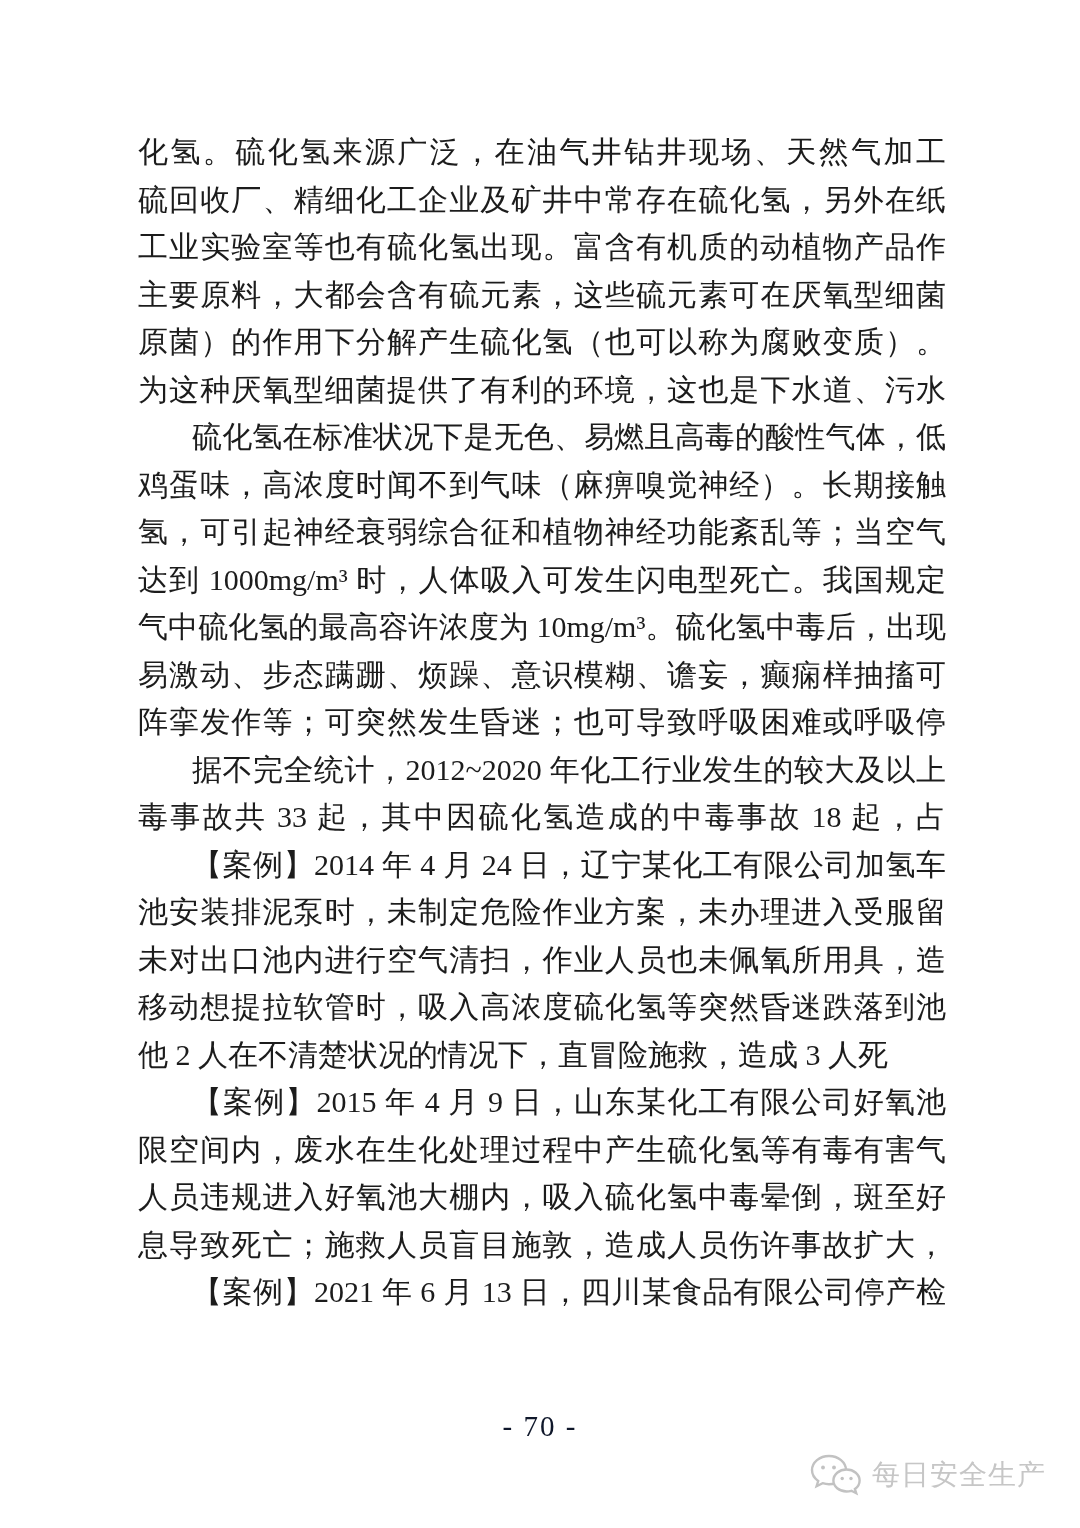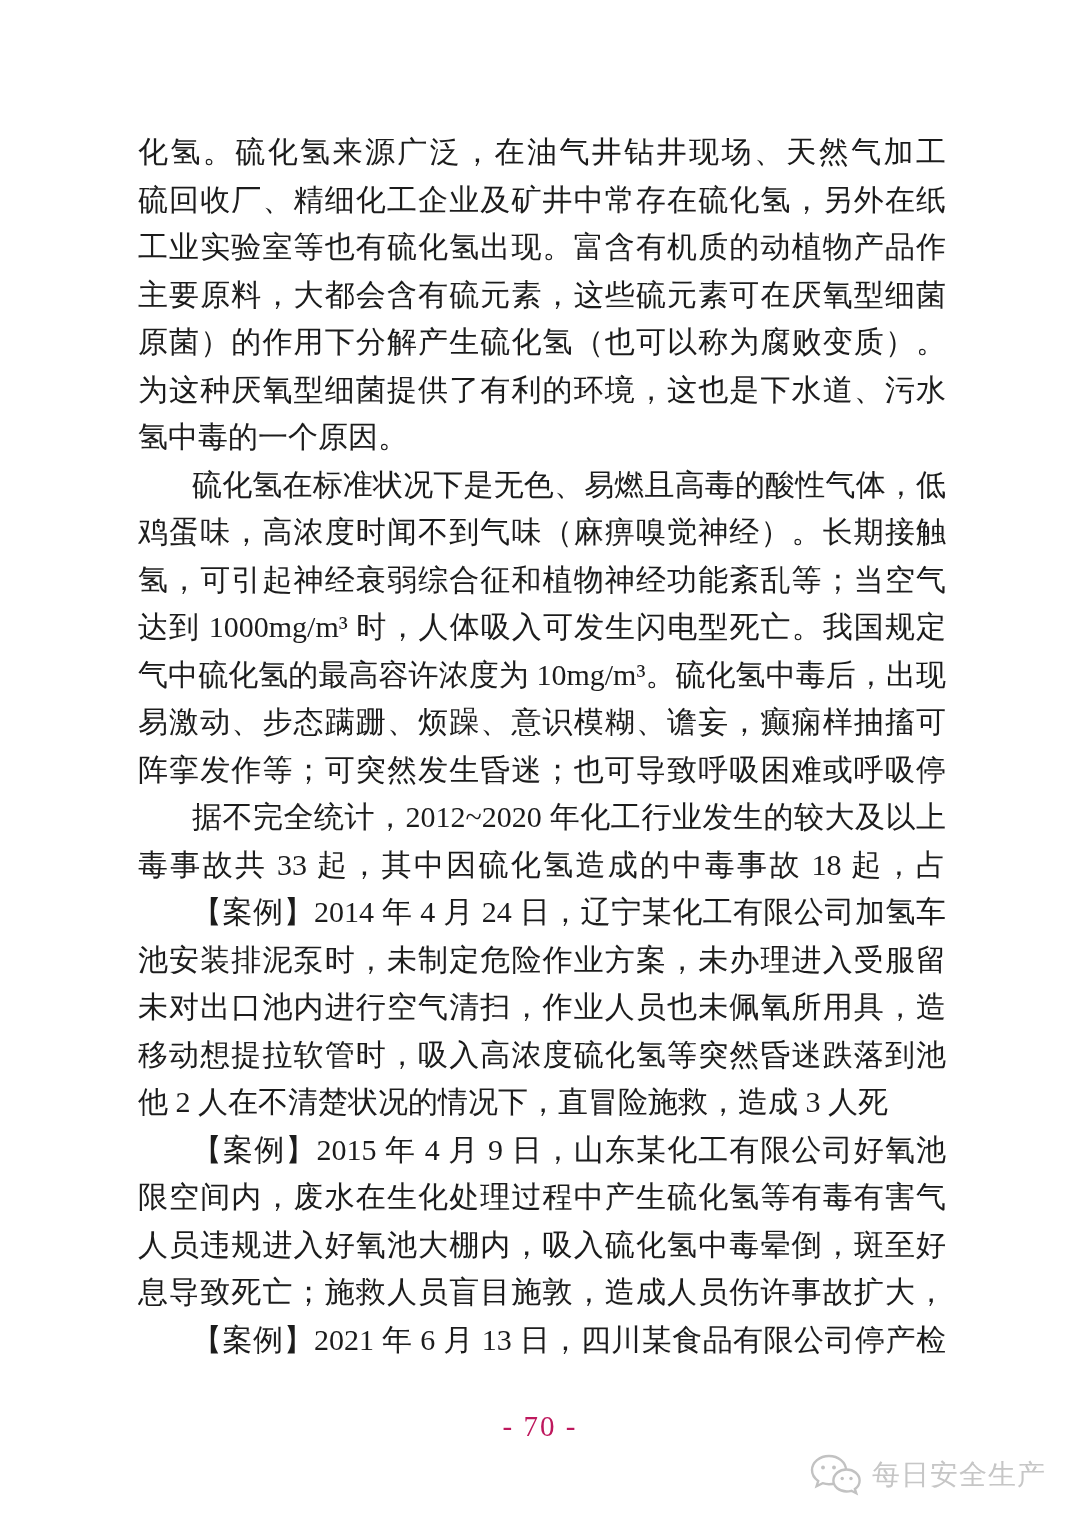--- a/index.html
+++ b/index.html
@@ -37,21 +37,21 @@
   .line.indent {
     padding-left: 54px;
   }
   .page-number {
     position: absolute;
     left: 0;
     right: 0;
     top: 1410px;
     text-align: center;
     font-size: 29px;
-    color: #be185d;
+    color: #0f172a;
     letter-spacing: 2px;
   }
   .watermark {
     position: absolute;
     right: 34px;
     top: 1452px;
     display: flex;
     align-items: center;
     gap: 10px;
     color: #c6c6c6;
@@ -71,21 +71,20 @@
 
 <div class="page">
 
   <div class="body-text">
       <div class="line fill">化氢。硫化氢来源广泛，在油气井钻井现场、天然气加工厂、石油炼制厂、</div>
       <div class="line fill">硫回收厂、精细化工企业及矿井中常存在硫化氢，另外在纸浆厂、下水道、</div>
       <div class="line fill">工业实验室等也有硫化氢出现。富含有机质的动植物产品作为食品企业的</div>
       <div class="line fill">主要原料，大都会含有硫元素，这些硫元素可在厌氧型细菌（如硫酸盐还</div>
       <div class="line fill">原菌）的作用下分解产生硫化氢（也可以称为腐败变质）。水的存在恰好</div>
       <div class="line fill">为这种厌氧型细菌提供了有利的环境，这也是下水道、污水池等多发硫化</div>
-      <div class="line">氢中毒的一个原因。</div>
       <div class="line fill indent">硫化氢在标准状况下是无色、易燃且高毒的酸性气体，低浓度时有臭</div>
       <div class="line fill">鸡蛋味，高浓度时闻不到气味（麻痹嗅觉神经）。长期接触低浓度的硫化</div>
       <div class="line fill">氢，可引起神经衰弱综合征和植物神经功能紊乱等；当空气中硫化氢浓度</div>
       <div class="line fill">达到 1000mg/m³ 时，人体吸入可发生闪电型死亡。我国规定的工作场所空</div>
       <div class="line fill">气中硫化氢的最高容许浓度为 10mg/m³。硫化氢中毒后，出现头痛、头晕、</div>
       <div class="line fill">易激动、步态蹒跚、烦躁、意识模糊、谵妄，癫痫样抽搐可呈全身性强直</div>
       <div class="line fill">阵挛发作等；可突然发生昏迷；也可导致呼吸困难或呼吸停止后心跳停止。</div>
       <div class="line fill indent">据不完全统计，2012~2020 年化工行业发生的较大及以上事故中，中</div>
       <div class="line fill">毒事故共 33 起，其中因硫化氢造成的中毒事故 18 起，占 48.6%，在我国</div>
       <div class="line fill indent">【案例】2014 年 4 月 24 日，辽宁某化工有限公司加氢车间所罐出口</div>

